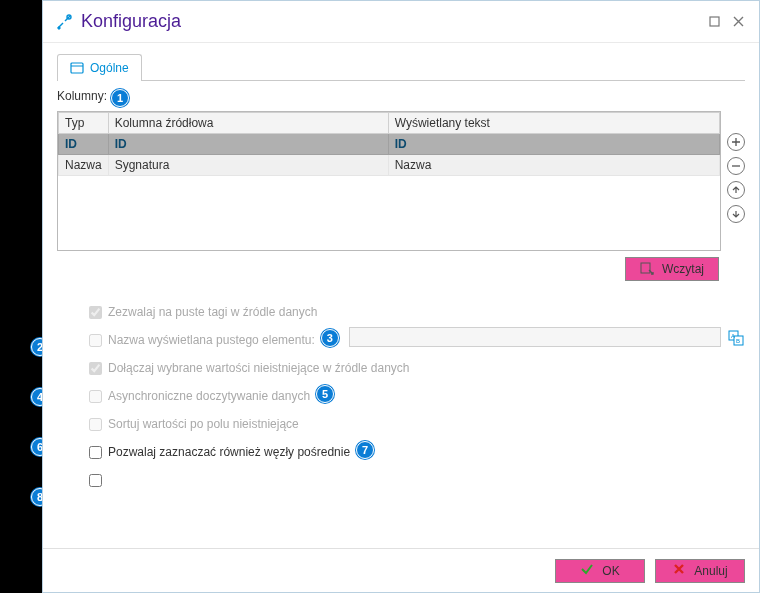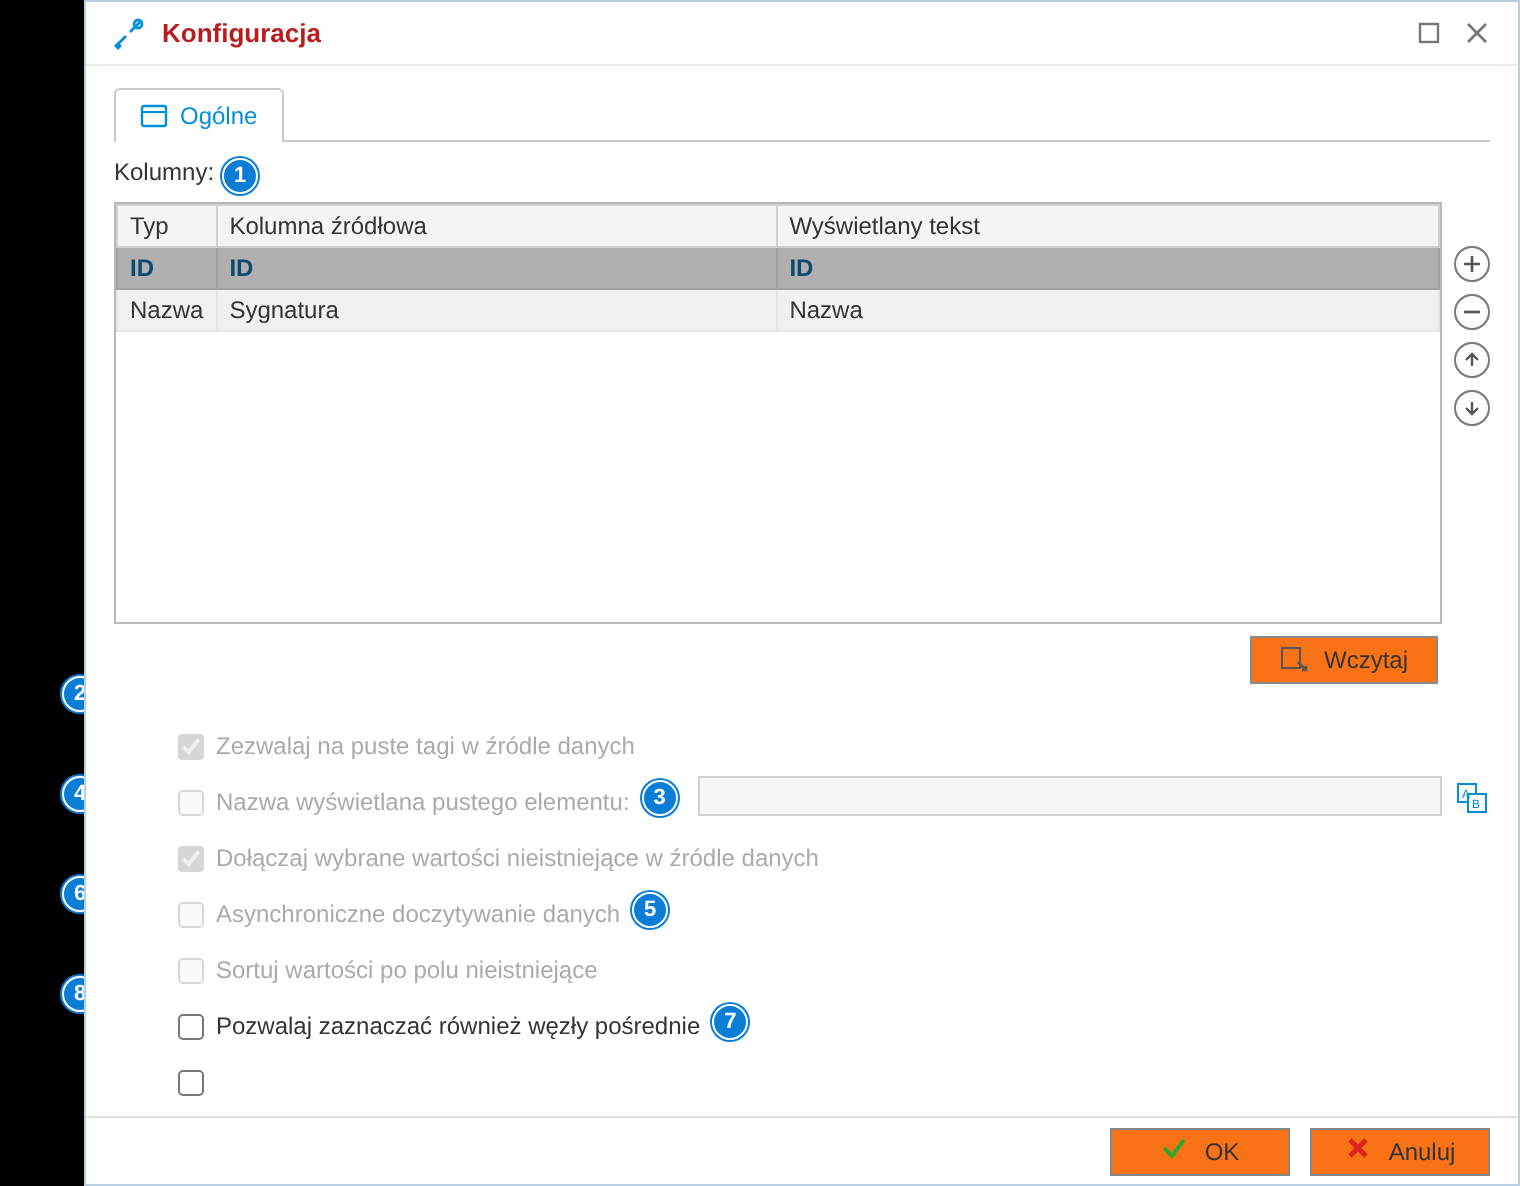--- a/index.html
+++ b/index.html
@@ -29,24 +29,24 @@
   }
   .titlebar {
     height: 42px;
     display: flex;
     align-items: center;
     padding: 0 12px;
     border-bottom: 1px solid #eaeaea;
   }
   .title-icon svg { display:block; }
   .title-text {
-    font-size: 13px;
-    color: #b91c1c;
+    font-size: 18px;
+    color: #4c1d95;
     margin-left: 8px;
-    font-weight: 700;
+    font-weight: 400;
   }
   .title-spacer { flex: 1; }
   .title-ctrl {
     width: 18px; height: 18px;
     margin-left: 6px;
     display:flex;align-items:center;justify-content:center;
     color:#666;
     cursor:pointer;
   }
   .body {
@@ -78,21 +78,21 @@
   }
   .columns-area {
     margin-top:4px;
     display:flex;
     gap:6px;
   }
   .grid {
     flex:1;
     border:1px solid #b9b9b9;
     background:#fff;
-    height:211px;
+    height:140px;
     overflow:hidden;
   }
   .grid table { width:100%; border-collapse:collapse; font-size:12px;}
   .grid th {
     text-align:left;
     background:#f4f4f4;
     border:1px solid #d0d0d0;
     padding:3px 6px;
     font-weight:400;
     color:#333;
@@ -111,21 +111,21 @@
     width:18px;height:18px;border:1px solid #777;border-radius:50%;
     display:flex;align-items:center;justify-content:center;
     font-size:12px;line-height:1;color:#555;background:#fff;cursor:pointer;
   }
   .load-row {
     display:flex;justify-content:flex-end;margin-top:6px;
     padding-right:26px;
   }
   .btn {
     border:1px solid #888;
-    background:#f97316;
+    background:#ec4899;
     padding:3px 14px;
     display:flex;align-items:center;gap:8px;
     cursor:pointer;font-size:12px;color:#333;min-width:80px;justify-content:center;
     height:24px;
   }
   .options {
     margin-top:18px;
     display:flex;flex-direction:column;gap:8px;
   }
   .opt-row {

